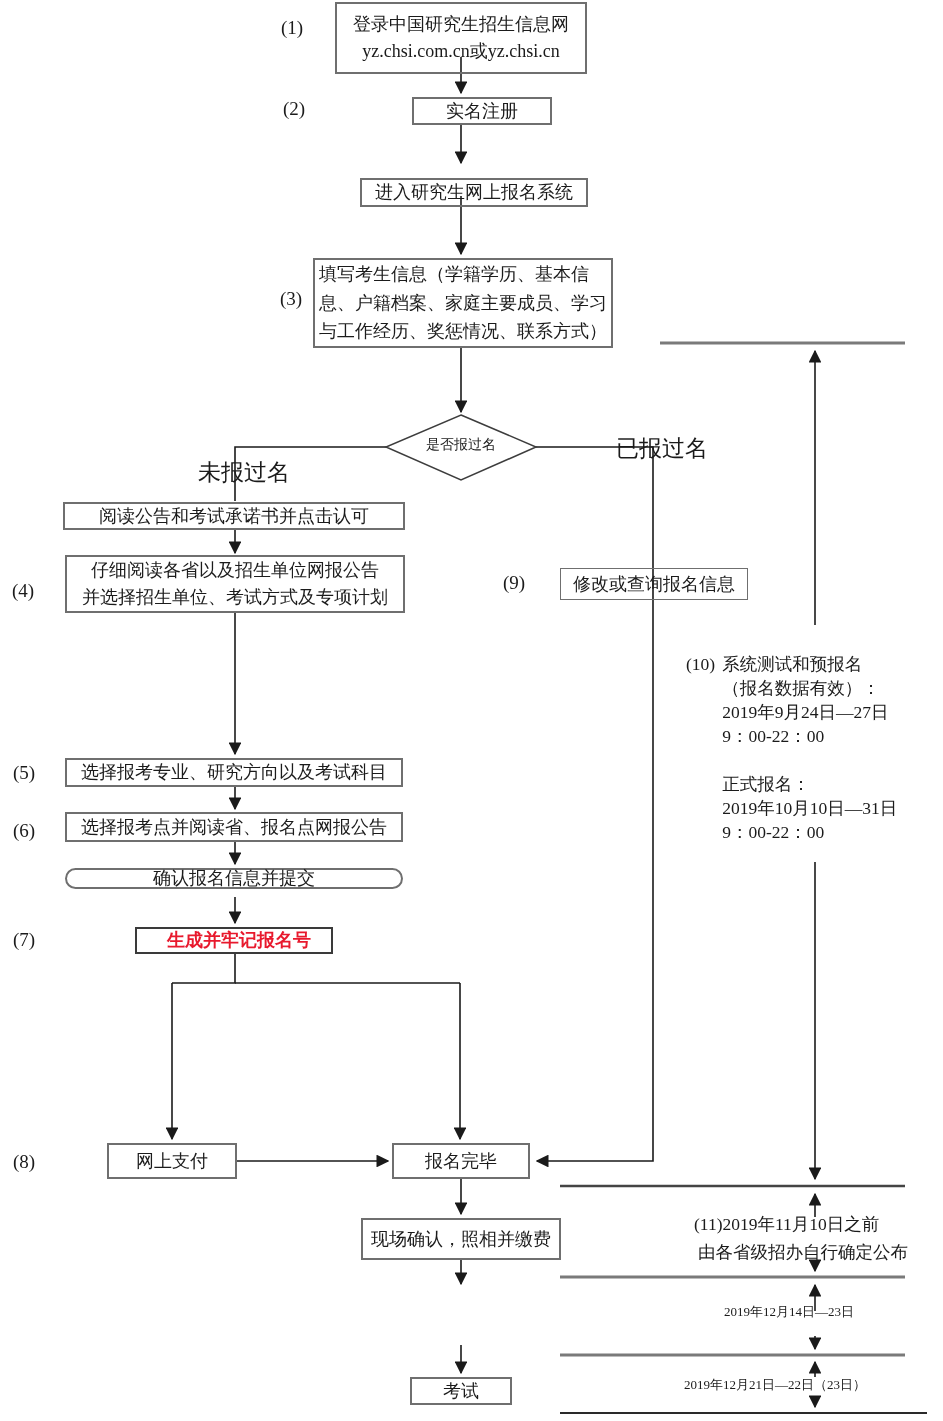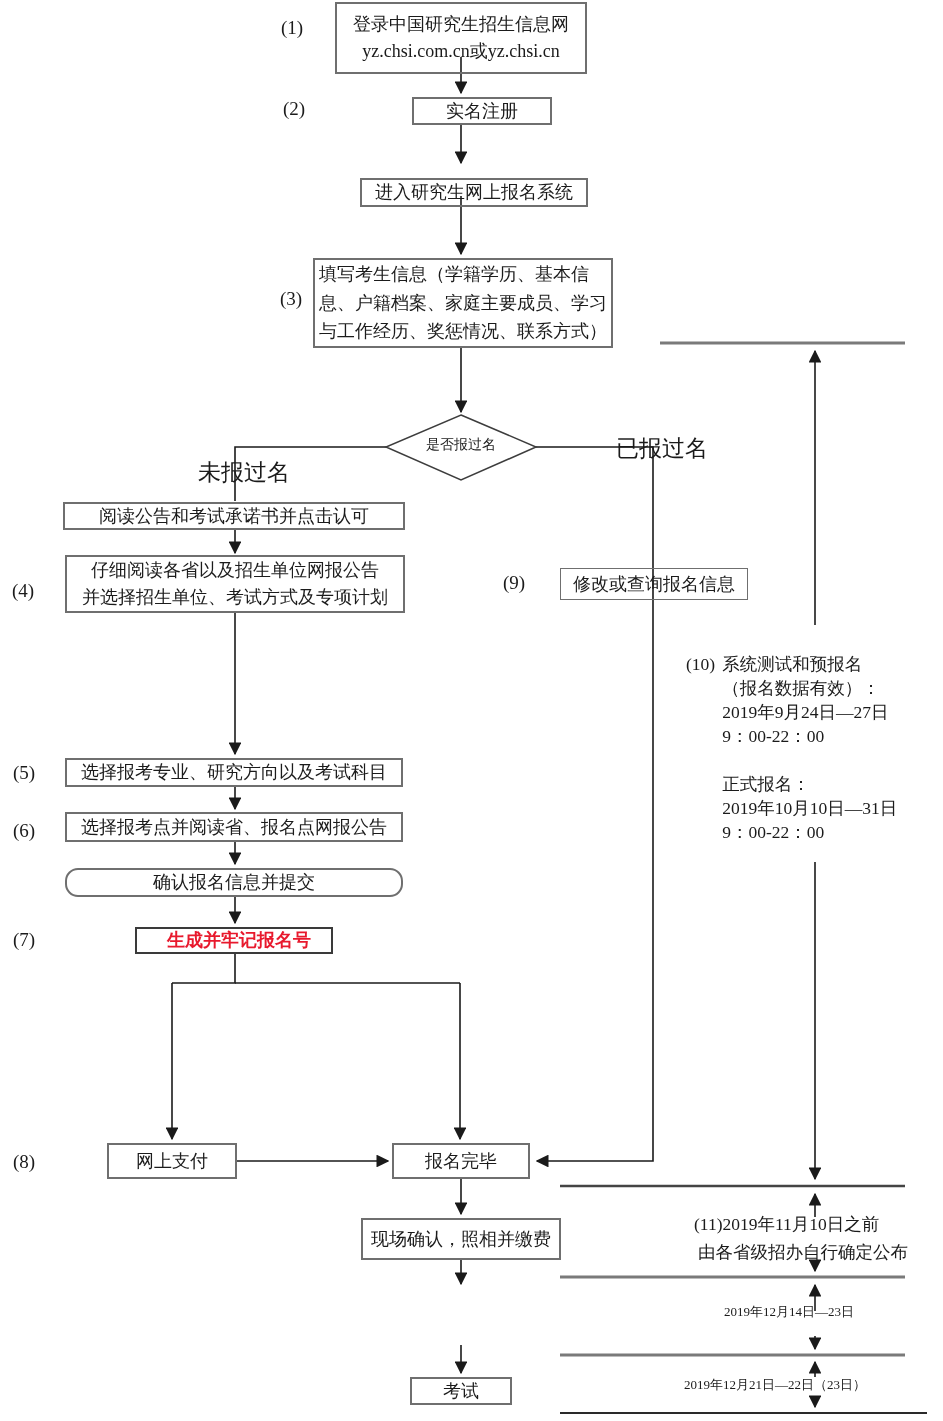--- a/index.html
+++ b/index.html
@@ -103,21 +103,21 @@
 
   <div class="decision-text" style="left:393px;top:436px;width:136px;">是否报过名</div>
   <div class="branch" style="left:198px;top:457px;">未报过名</div>
   <div class="branch" style="left:616px;top:433px;">已报过名</div>
 
   <div class="node" style="left:63px;top:502px;width:342px;height:28px;">阅读公告和考试承诺书并点击认可</div>
   <div class="node" style="left:65px;top:758px;width:338px;height:29px;">选择报考专业、研究方向以及考试科目</div>
   <div class="node" style="left:65px;top:555px;width:340px;height:58px;">仔细阅读各省以及招生单位网报公告
 并选择招生单位、考试方式及专项计划</div>
   <div class="node" style="left:65px;top:812px;width:338px;height:30px;">选择报考点并阅读省、报名点网报公告</div>
-  <div class="node" style="left:65px;top:868px;width:338px;height:29px;border-radius:13px;">确认报名信息并提交</div>
+  <div class="node" style="left:65px;top:868px;width:338px;height:21px;border-radius:13px;">确认报名信息并提交</div>
   <div class="node red" style="left:135px;top:927px;width:198px;height:27px;padding-left:10px;">生成并牢记报名号</div>
 
   <div class="node" style="left:107px;top:1143px;width:130px;height:36px;">网上支付</div>
   <div class="node" style="left:392px;top:1143px;width:138px;height:36px;">报名完毕</div>
   <div class="node thin" style="left:560px;top:568px;width:188px;height:32px;">修改或查询报名信息</div>
 
   <div class="node" style="left:361px;top:1218px;width:200px;height:42px;">现场确认，照相并缴费</div>
   <div class="node" style="left:410px;top:1377px;width:102px;height:28px;">考试</div>
 
   <div class="note note-block" style="left:686px;top:652px;width:245px;">

